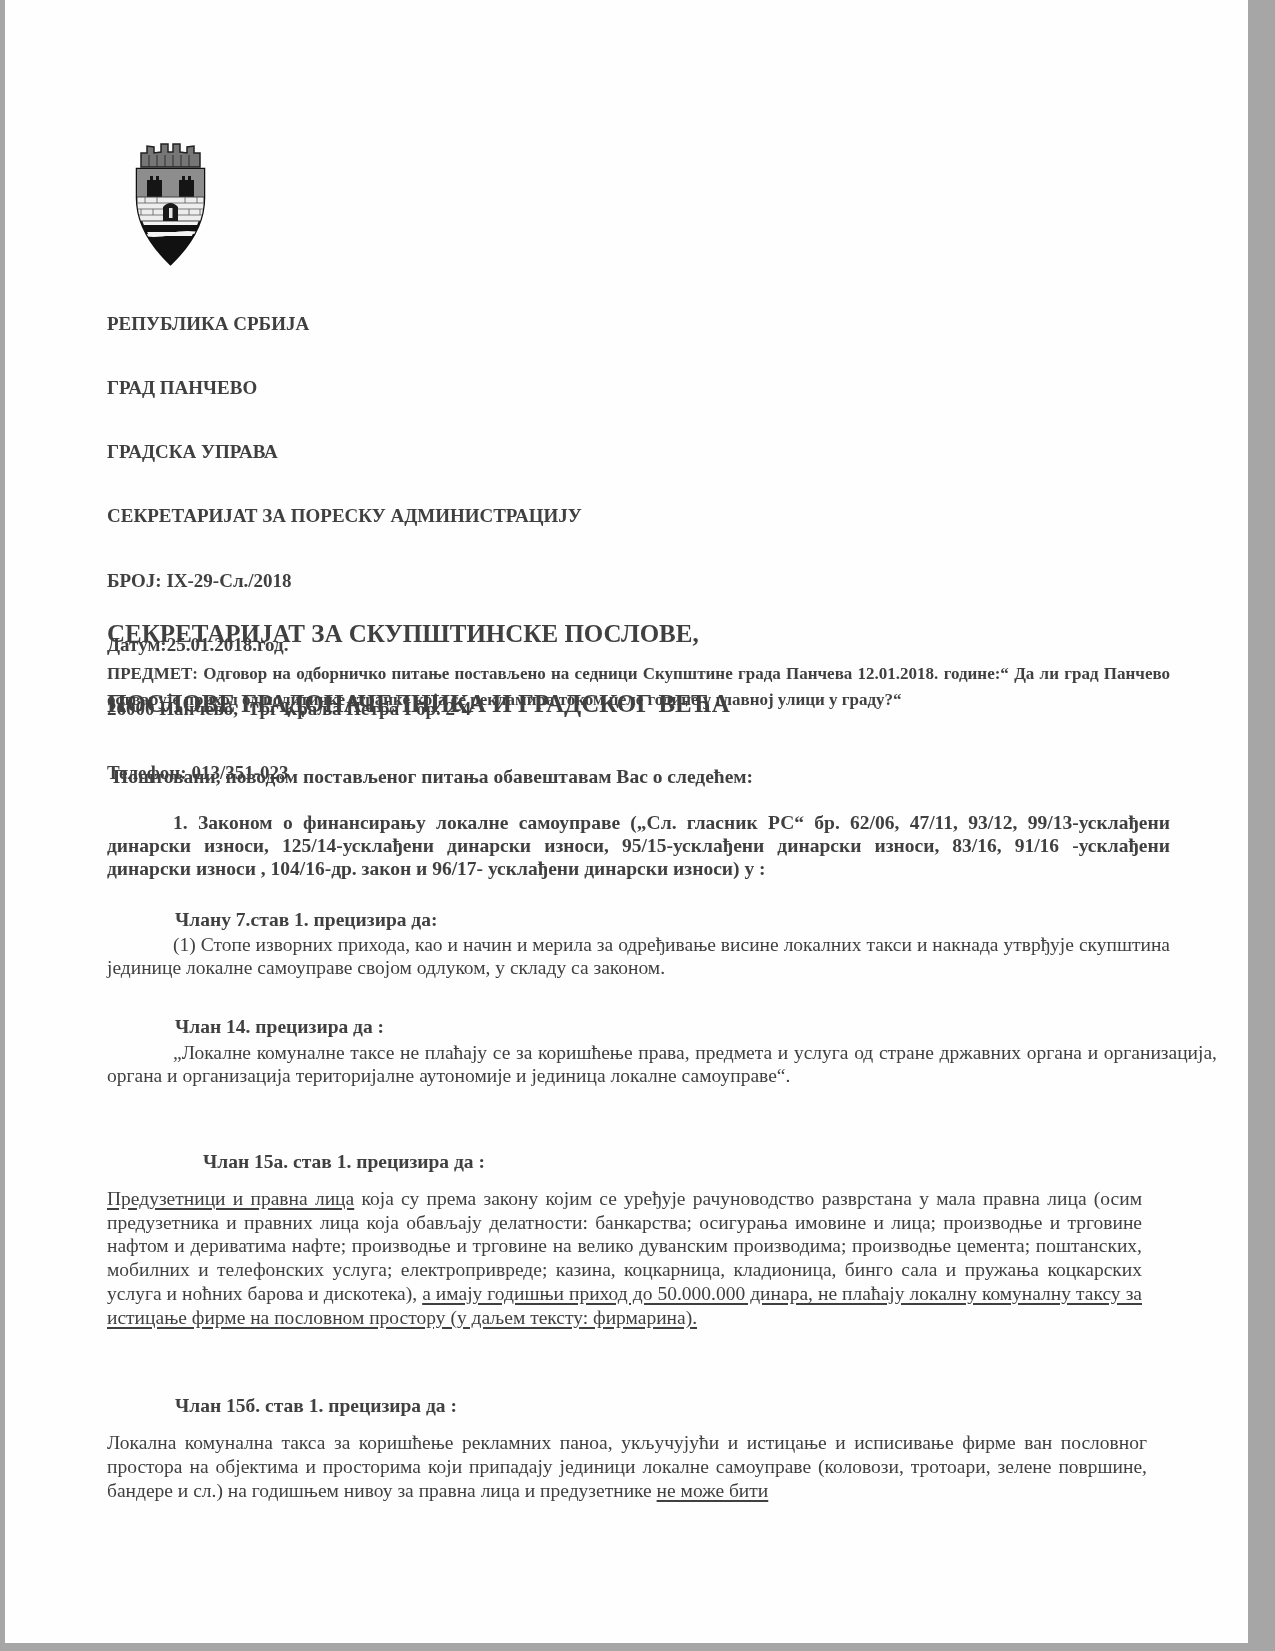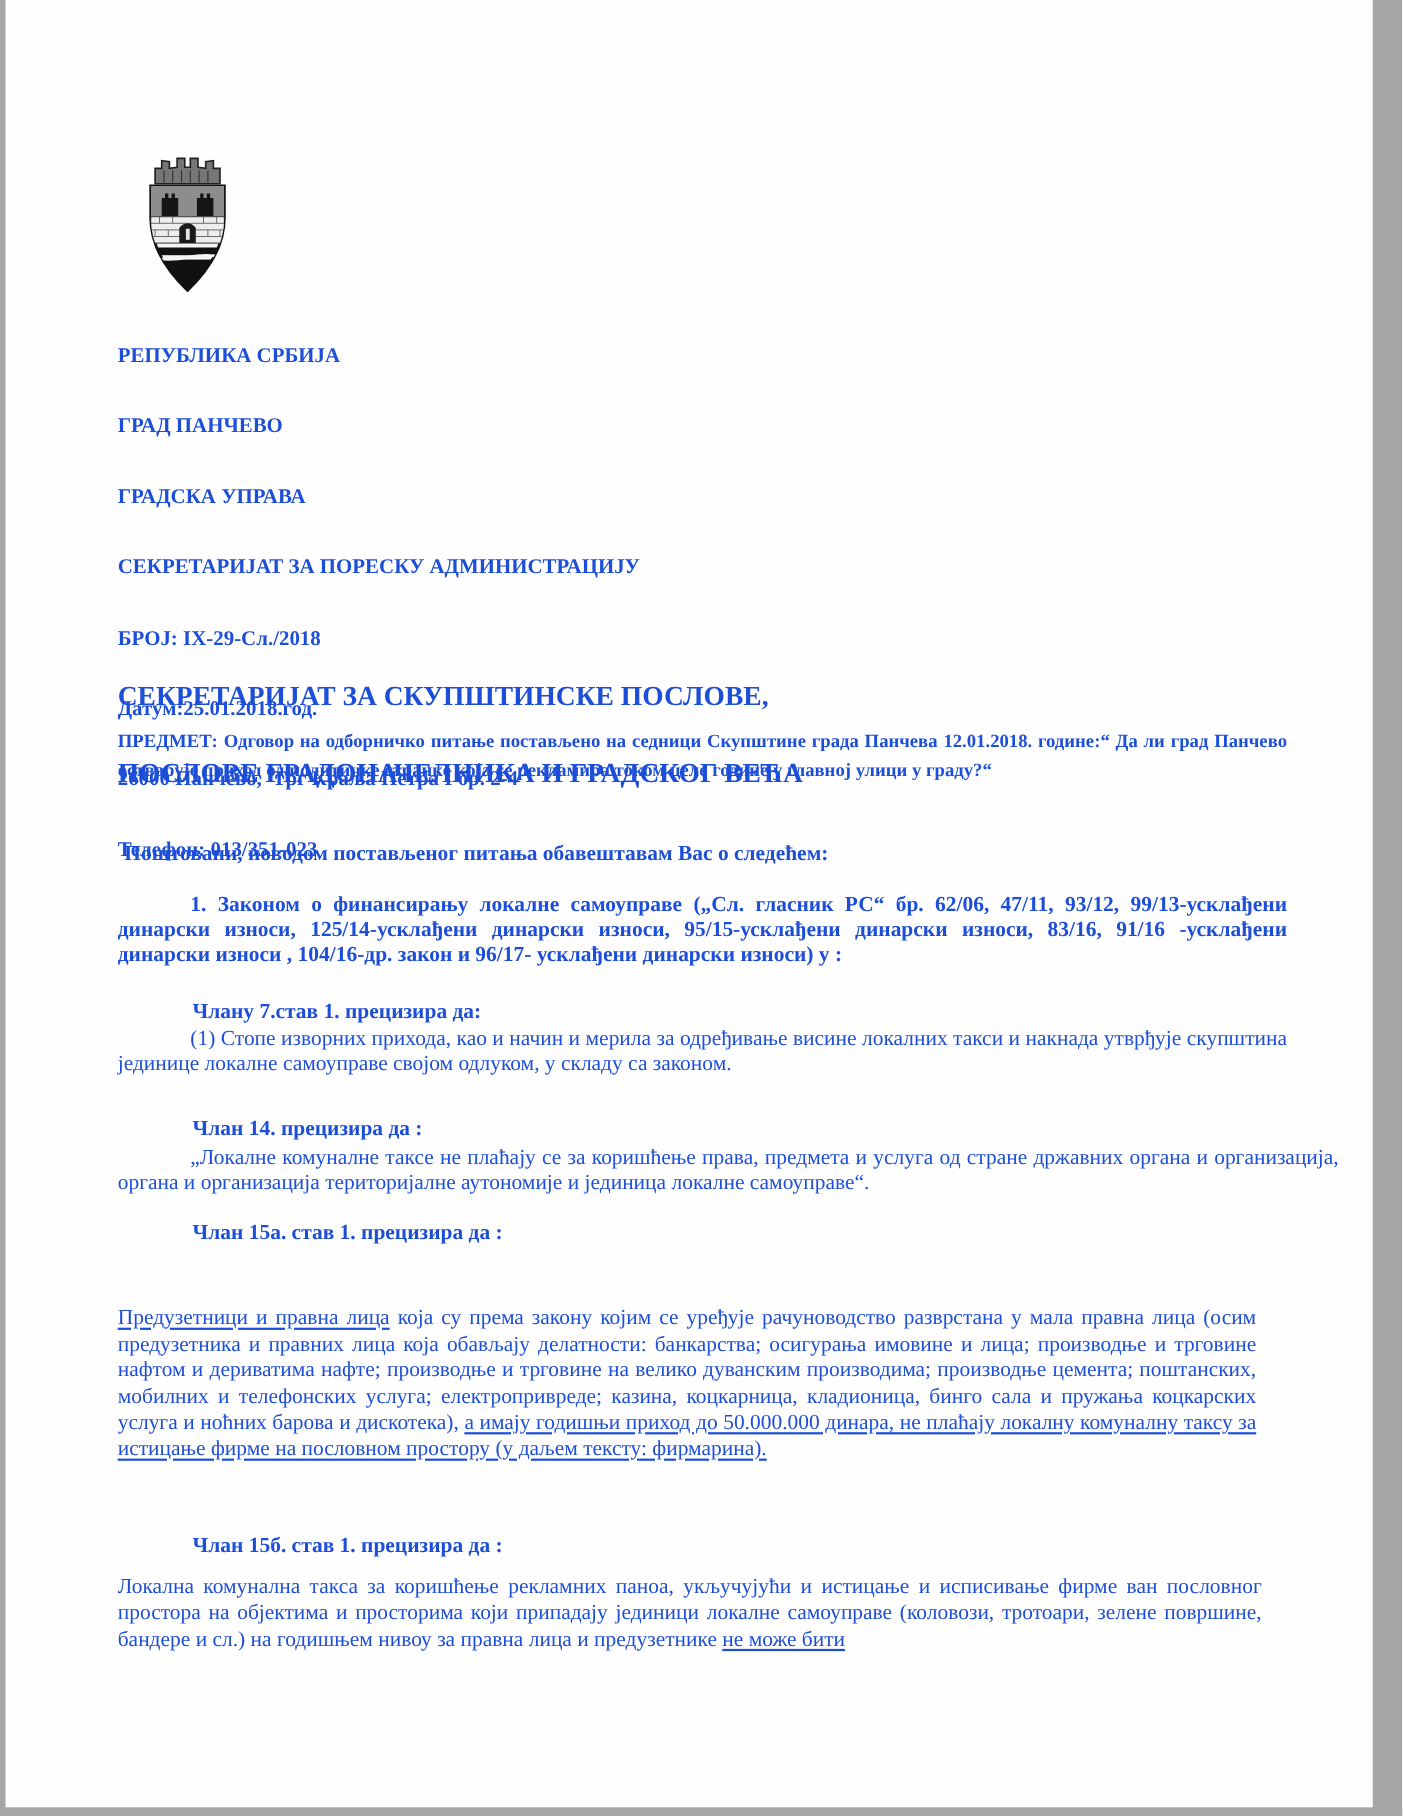--- a/index.html
+++ b/index.html
@@ -3,21 +3,21 @@
 <meta charset="utf-8">
 <title>Скенирани допис — Град Панчево</title>
 <style>
   html,body { margin:0; padding:0; background:#ffffff; }
   .page {
     position:relative;
     width:1275px; height:1651px;
     background:#fefefe;
     overflow:hidden;
     font-family:"Liberation Serif","DejaVu Serif",serif;
-    color:#1d4ed8;
+    color:#404040;
   }
   .edge { position:absolute; background:#a6a6a6; }
   .edge-left   { left:0; top:0; width:5px;  height:1651px; }
   .edge-right  { left:1248px; top:0; width:27px; height:1651px; }
   .edge-bottom { left:0; top:1643px; width:1275px; height:8px; }
 
   .abs { position:absolute; margin:0; }
 
   .emblem { left:128px; top:141px; width:85px; height:127px; }
 
@@ -30,21 +30,21 @@
 
   .para { font-size:19.5px; line-height:23.2px; text-align:justify; text-align-last:left; }
   .bold { font-weight:bold; }
   .indent { text-indent:66px; }
 
   .legal-basis { left:107px; top:812px; width:1063px; line-height:22.8px; }
 
   .h-article { position:absolute; left:175px; font-weight:bold; font-size:19.5px; margin:0; }
   .h-art7  { top:909px;text-align:right; }
   .h-art14 { top:1016px; }
-  .h-art15a{ top:1110px; }
+  .h-art15a{ top:1151px;margin-left:28px; }
   .h-art15b{ top:1395px; }
 
   .b-art7  { left:107px; top:933px;  width:1063px; }
   .b-art14 { left:107px; top:1041px; width:1110px; }
   .p-art15a{ left:107px; top:1187px; width:1035px; line-height:23.7px; }
   .p-art15b{ left:107px; top:1431px; width:1040px; line-height:24px; }
 
   .u { text-decoration:underline; text-decoration-thickness:1.5px; text-underline-offset:3px; }
 </style>
 </head>

